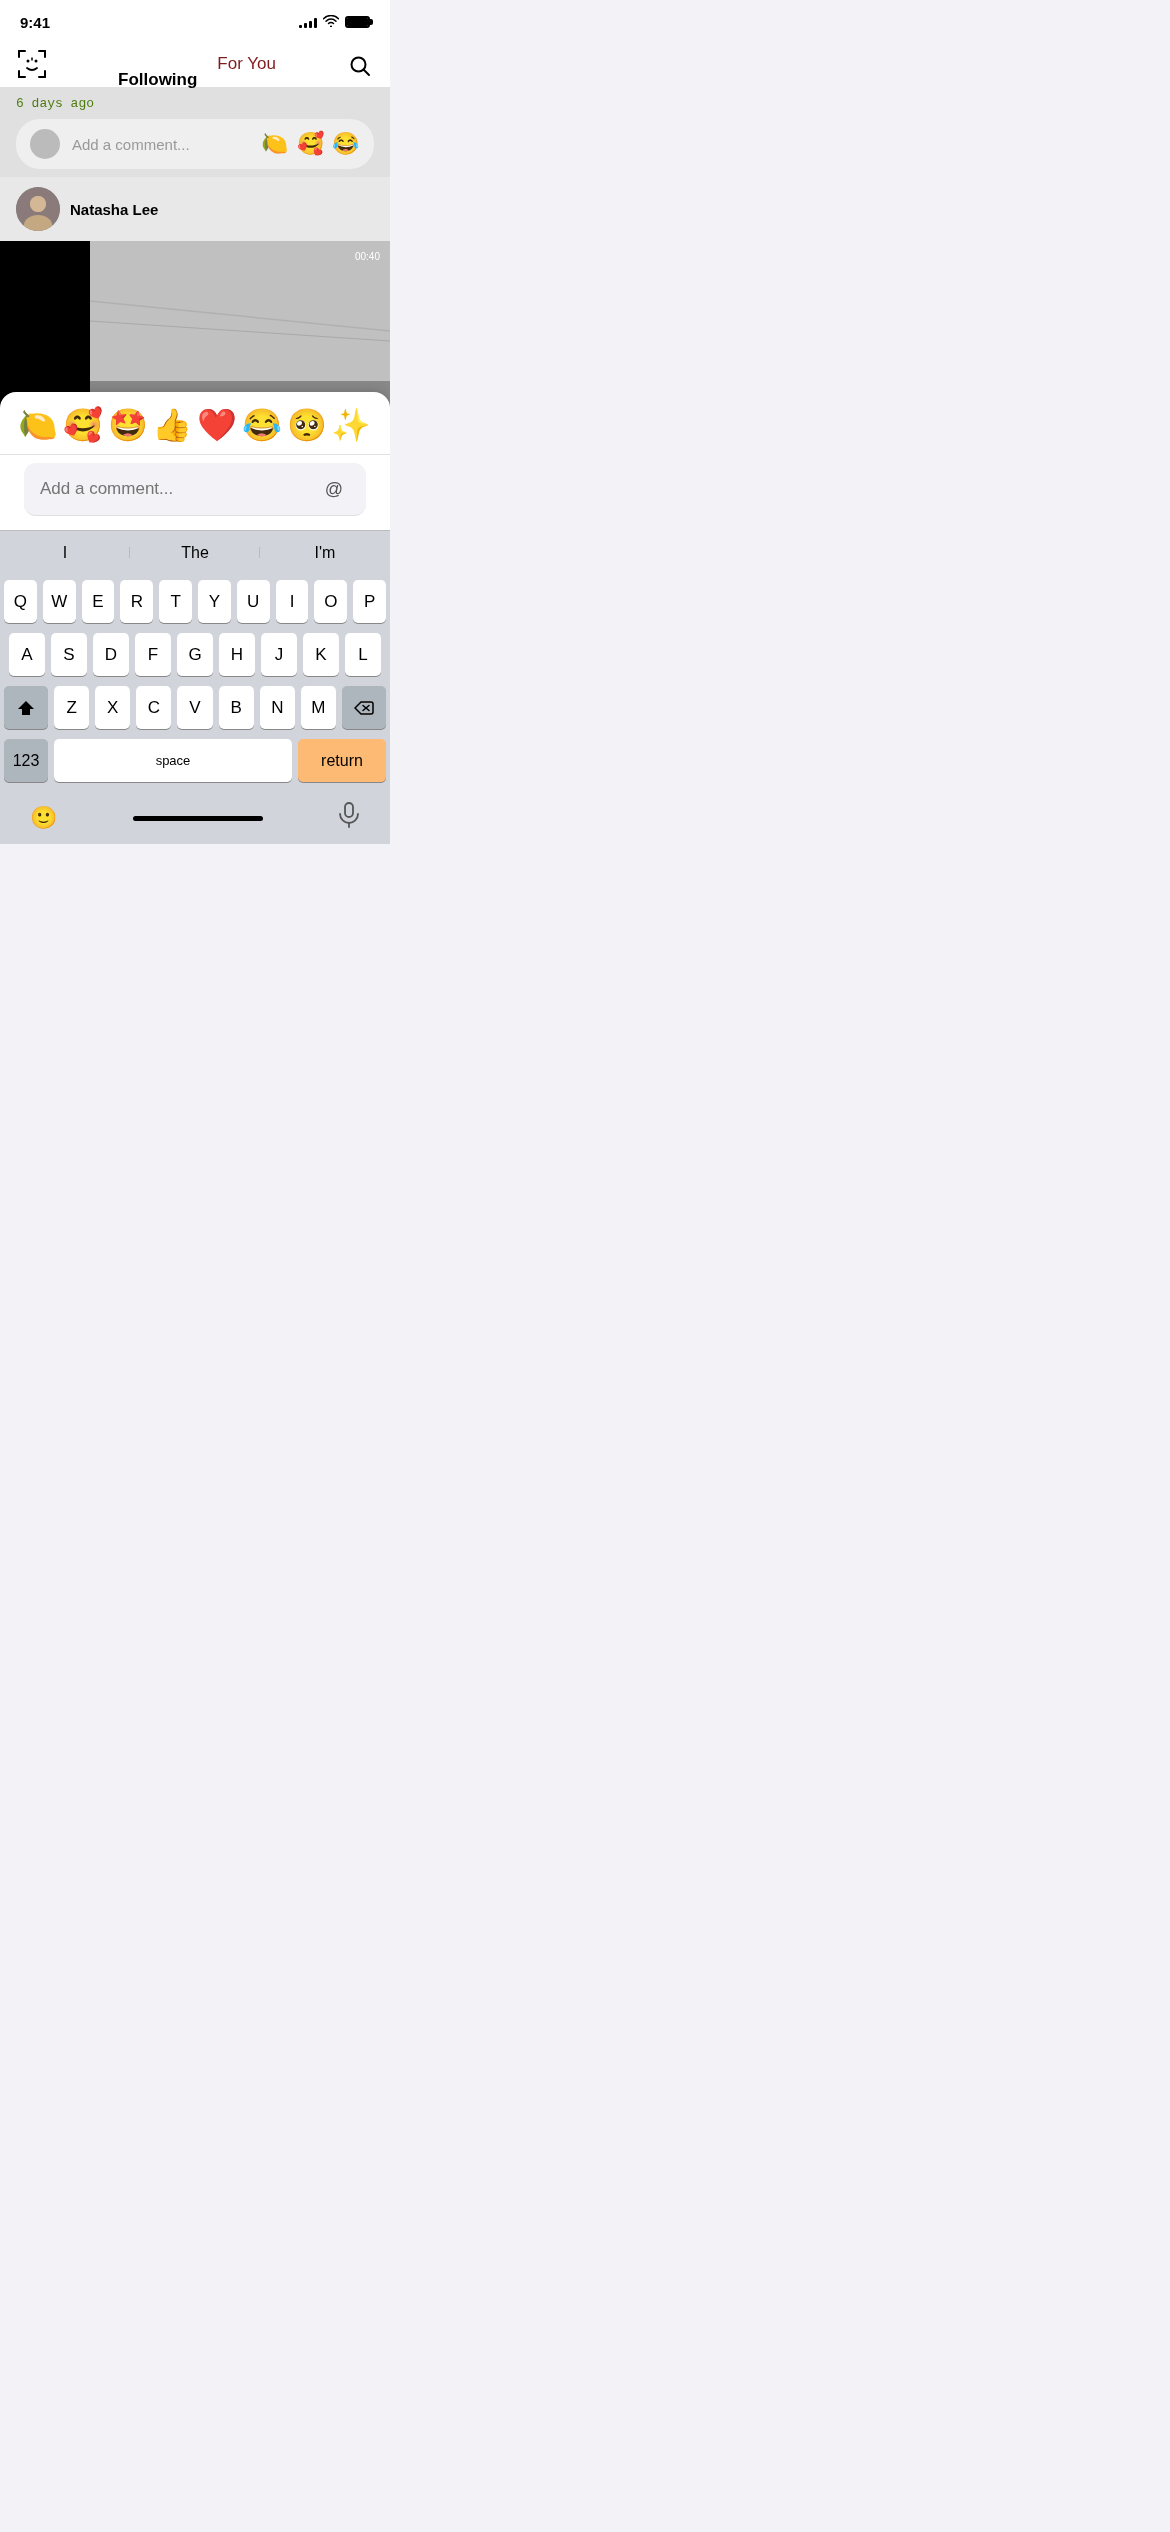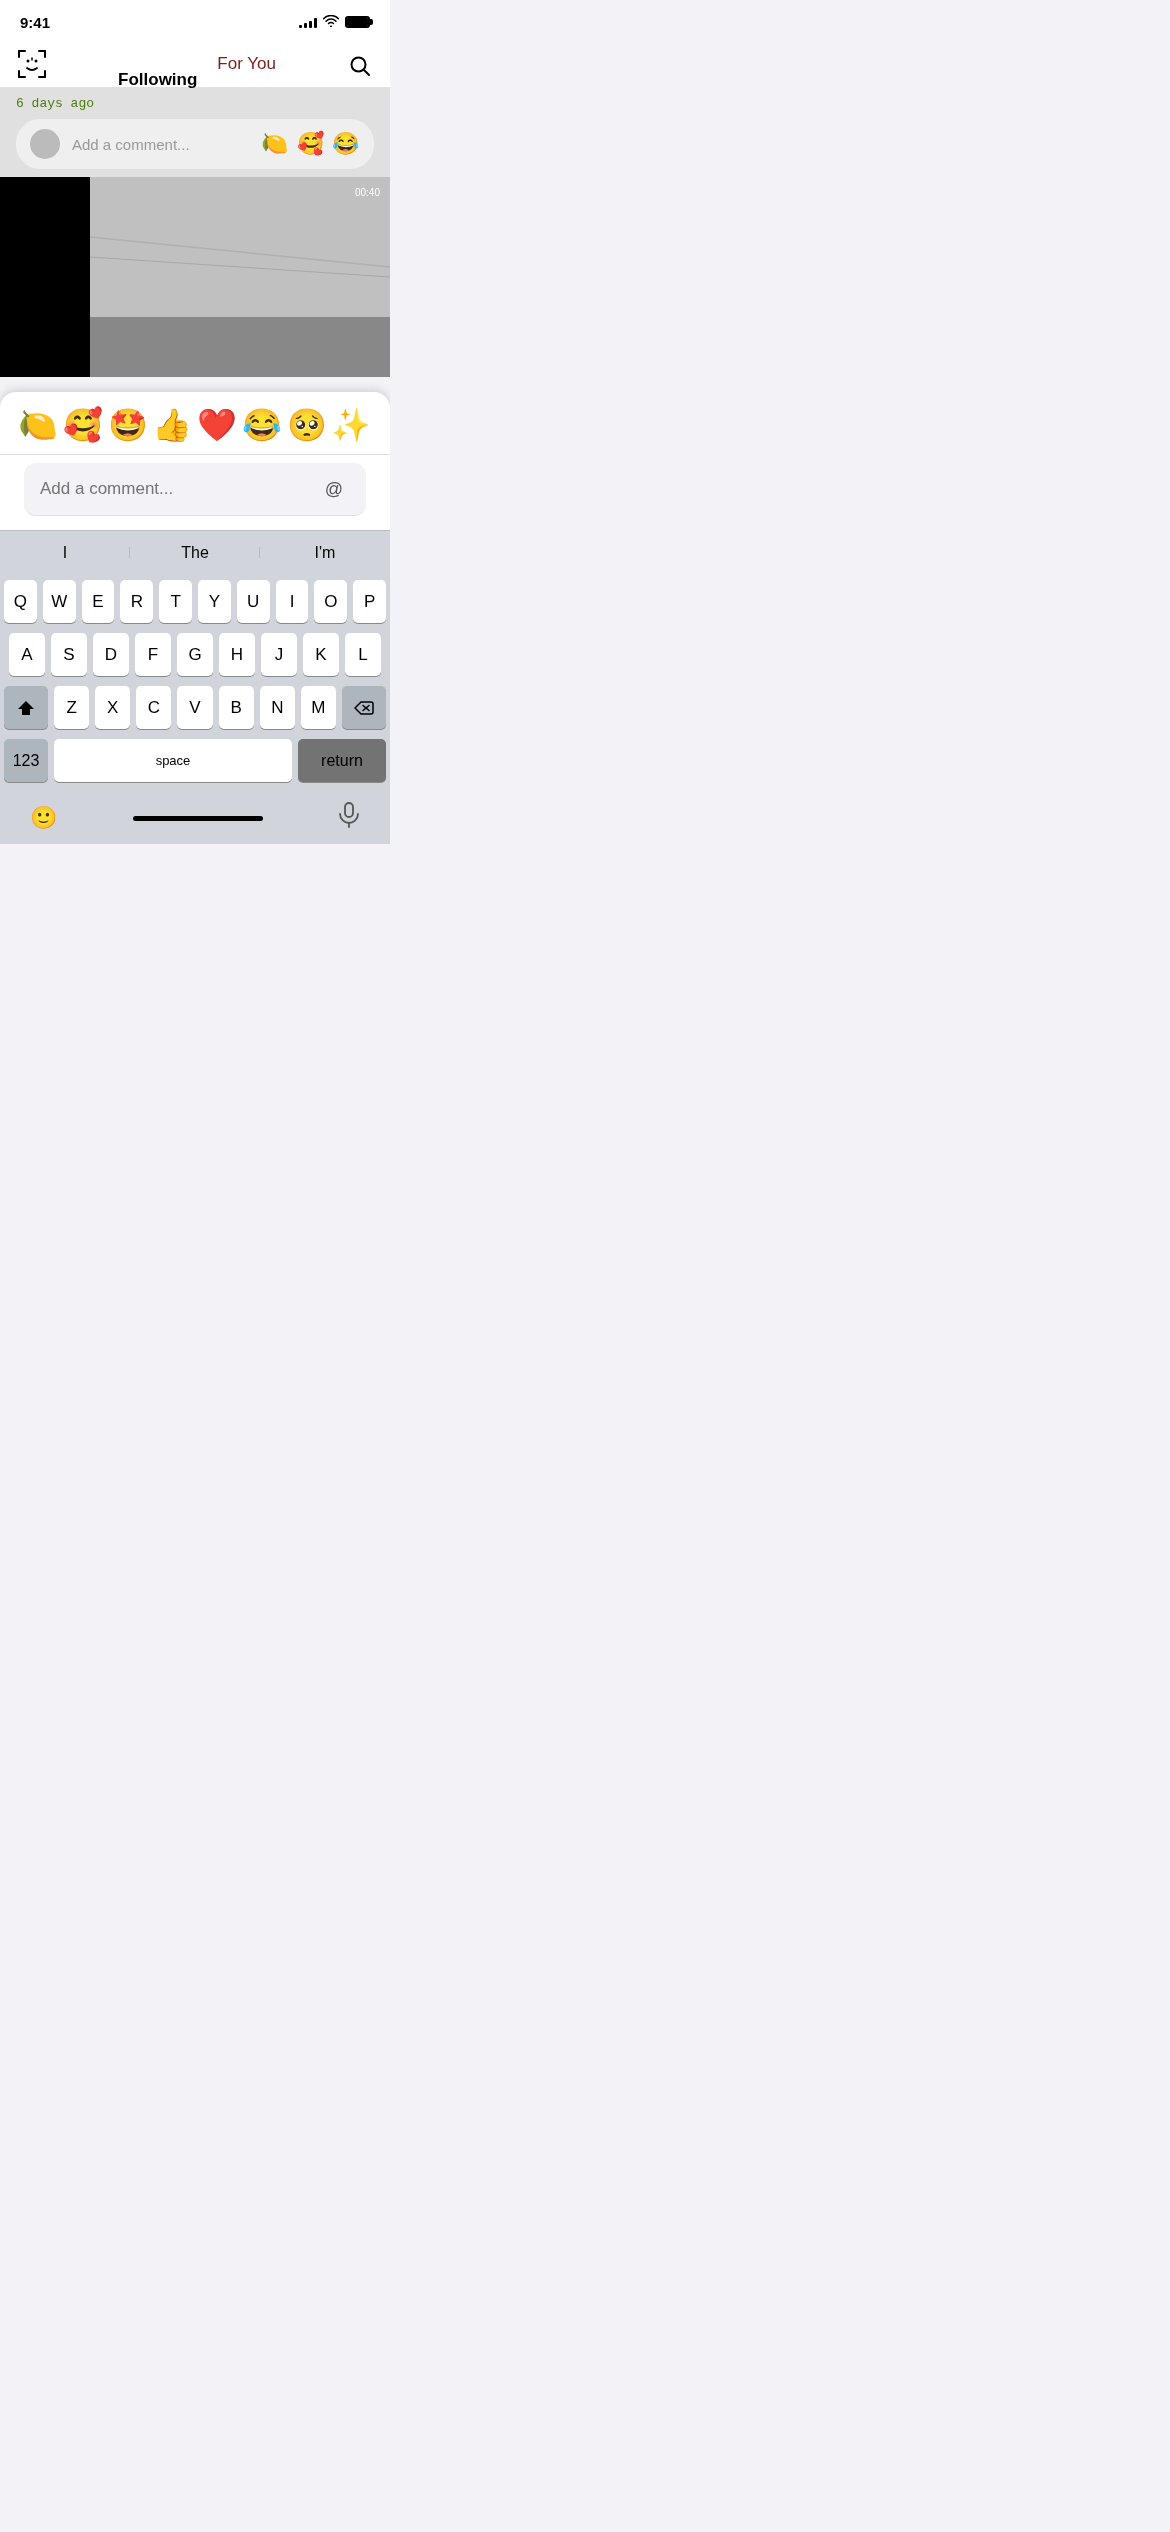--- a/index.html
+++ b/index.html
@@ -338,21 +338,21 @@
     }
     .key.space-key {
       flex: 1;
       max-width: none;
       font-size: 13px;
     }
     .key.return-key {
       max-width: 88px;
       min-width: 88px;
       font-size: 16px;
-      background: #737373;
+      background: #fdba74;
     }
 
     
     .bottom-bar {
       background: #d1d5db;
       display: flex;
       align-items: center;
       justify-content: space-between;
       padding: 6px 30px 10px;
     }
@@ -444,20 +444,32 @@
       <div class="comment-avatar"></div>
       <span class="comment-placeholder">Add a comment...</span>
       <div class="comment-emojis">
         <span>🍋</span>
         <span>🥰</span>
         <span>😂</span>
       </div>
     </div>
   </div>
 
+  <div class="user-row">
+    <div class="user-avatar">
+      <svg viewBox="0 0 44 44" xmlns="http://www.w3.org/2000/svg">
+        <circle cx="22" cy="22" r="22" fill="#8a7a7a"></circle>
+        <circle cx="22" cy="17" r="8" fill="#c4a882"></circle>
+        <ellipse cx="22" cy="38" rx="14" ry="10" fill="#c4a882"></ellipse>
+
+        <circle cx="22" cy="17" r="8" fill="#d4b896"></circle>
+      </svg>
+    </div>
+    <span class="user-name">Natasha Lee</span>
+  </div>
 
   <div class="video-area">
     <div class="video-left-black"></div>
     <div class="video-content">
 
       <svg style="position:absolute;top:0;left:0;width:100%;height:100%;" viewBox="0 0 300 200" preserveAspectRatio="none">
         <rect width="300" height="200" fill="#c0c0c0"></rect>
         <line x1="0" y1="60" x2="300" y2="90" stroke="#b0b0b0" stroke-width="1.5"></line>
         <line x1="0" y1="80" x2="300" y2="100" stroke="#a8a8a8" stroke-width="1"></line>
         <rect x="0" y="140" width="300" height="60" fill="#888"></rect>

